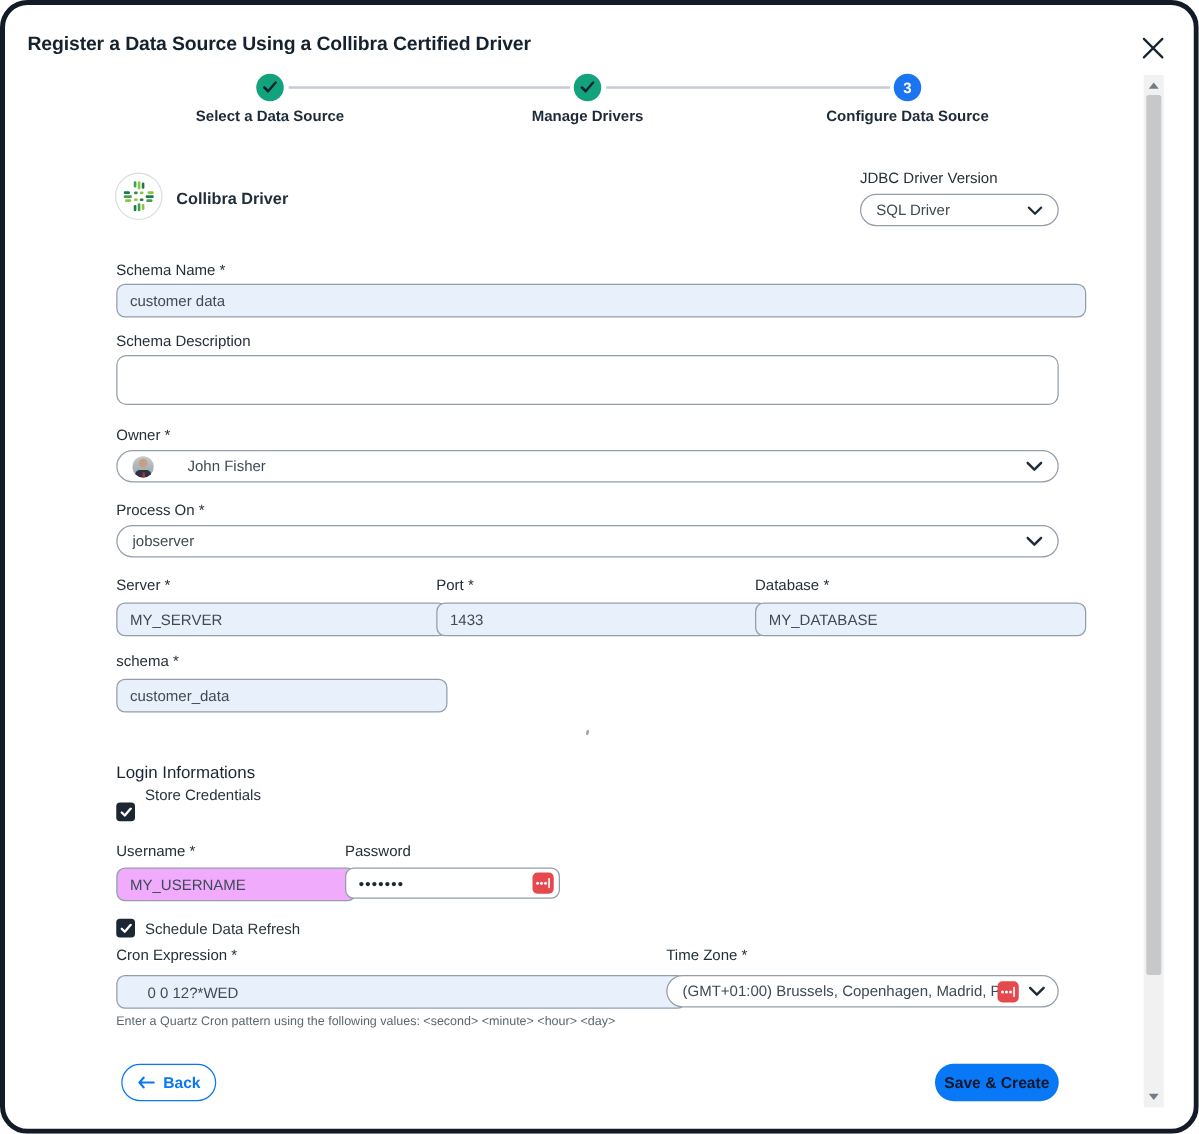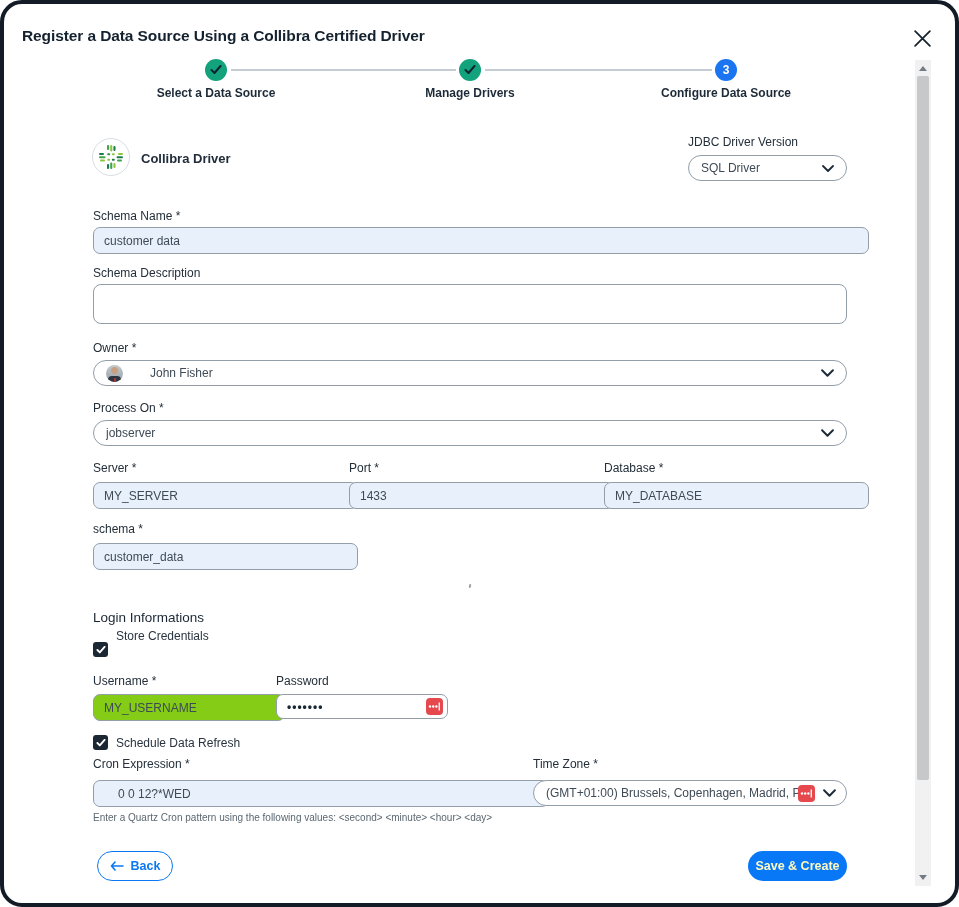--- a/index.html
+++ b/index.html
@@ -31,29 +31,29 @@
   .cblabel{font-size:12px;color:#29343f;}
   .helper{font-size:10px;color:#5b6770;}
   .redicon{width:17px;height:17px;border-radius:4px;background:#e5484d;display:flex;align-items:center;justify-content:center;flex:0 0 auto;}
   .avatar{width:17px;height:17px;border-radius:50%;background:linear-gradient(#c3cacd,#97a0a6);position:relative;overflow:hidden;margin-right:7px;flex:0 0 auto;}
   .avatar .head{position:absolute;left:5px;top:2px;width:7px;height:7px;border-radius:50%;background:#c99f84;}
   .avatar .body{position:absolute;left:2px;bottom:-1px;width:13px;height:7px;border-radius:4px 4px 0 0;background:#2c3440;}
   .avatar .tie{position:absolute;left:7.5px;bottom:0;width:2px;height:4px;background:#a33;}
   .btn-back{left:97px;top:851px;width:76px;height:30px;border:1.5px solid #0b78f2;border-radius:16px;background:#fff;
     display:flex;align-items:center;justify-content:center;gap:7px;color:#0b78f2;font-size:12.5px;font-weight:700;cursor:pointer;}
   .btn-save{left:748px;top:851px;width:99px;height:30px;border-radius:16px;background:#0878f6;display:flex;align-items:center;justify-content:center;
-    color:#fef9c3;font-size:12.5px;font-weight:700;cursor:pointer;}
+    color:#0f172a;font-size:12.5px;font-weight:700;cursor:pointer;}
   
   .sb-track{left:915px;top:60px;width:16px;height:826px;background:#f1f1f1;z-index:55;}
   .sb-thumb{left:917px;top:76px;width:12px;height:704px;background:#c6c8ca;border-radius:2px;z-index:56;cursor:grab;}
   .sb-arrow{width:0;height:0;border-left:4px solid transparent;border-right:4px solid transparent;position:absolute;left:4px;}
   .sb-up{top:6px;border-bottom:5px solid #737c85;}
   .sb-down{bottom:6px;border-top:5px solid #737c85;}
   input.fld{position:absolute;border:1px solid #939ea9;border-radius:7px;height:25px;padding:0 10px;
-    font-family:"Liberation Sans",sans-serif;font-size:12px;color:#3e4a56;background:#84cc16;outline:none;}
+    font-family:"Liberation Sans",sans-serif;font-size:12px;color:#3e4a56;background:#f0abfc;outline:none;}
   input.fldfill{background:#e8f1fb;}
   .stray{left:469px;top:584px;width:2px;height:4px;background:#9aa2aa;border-radius:1px;transform:rotate(12deg);}
 </style>
 </head>
 <body>
 
 <div class="frame">
 
   <div class="abs modal-title">Register a Data Source Using a Collibra Certified Driver</div>
   <div class="abs close-btn">

